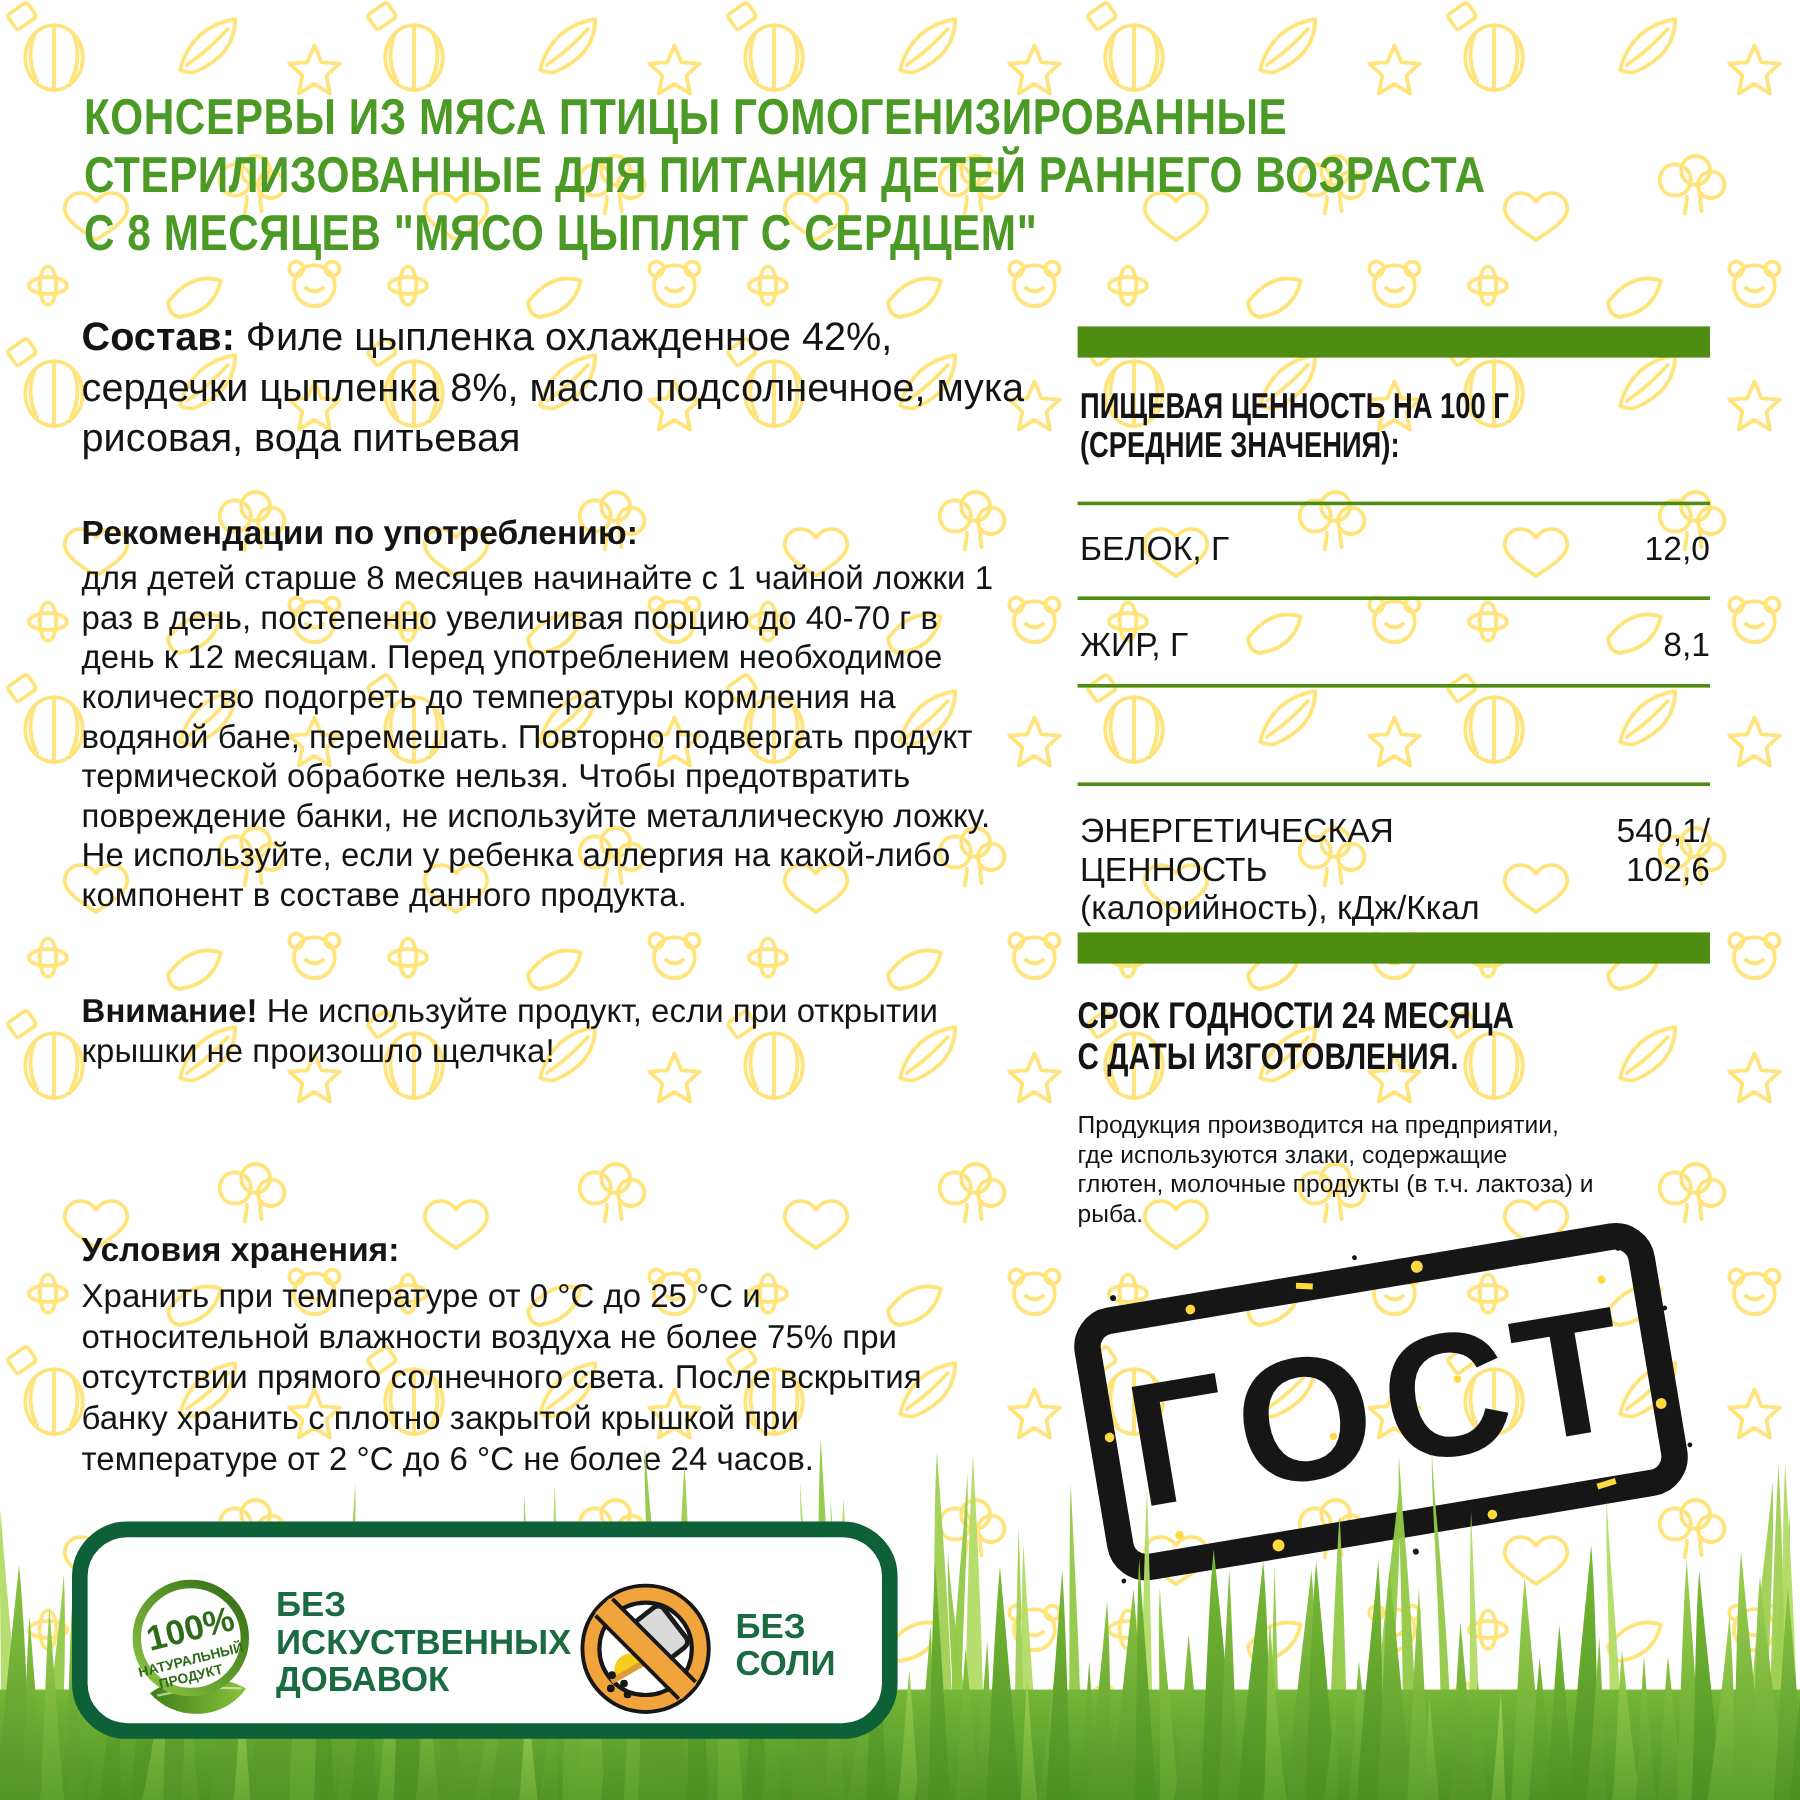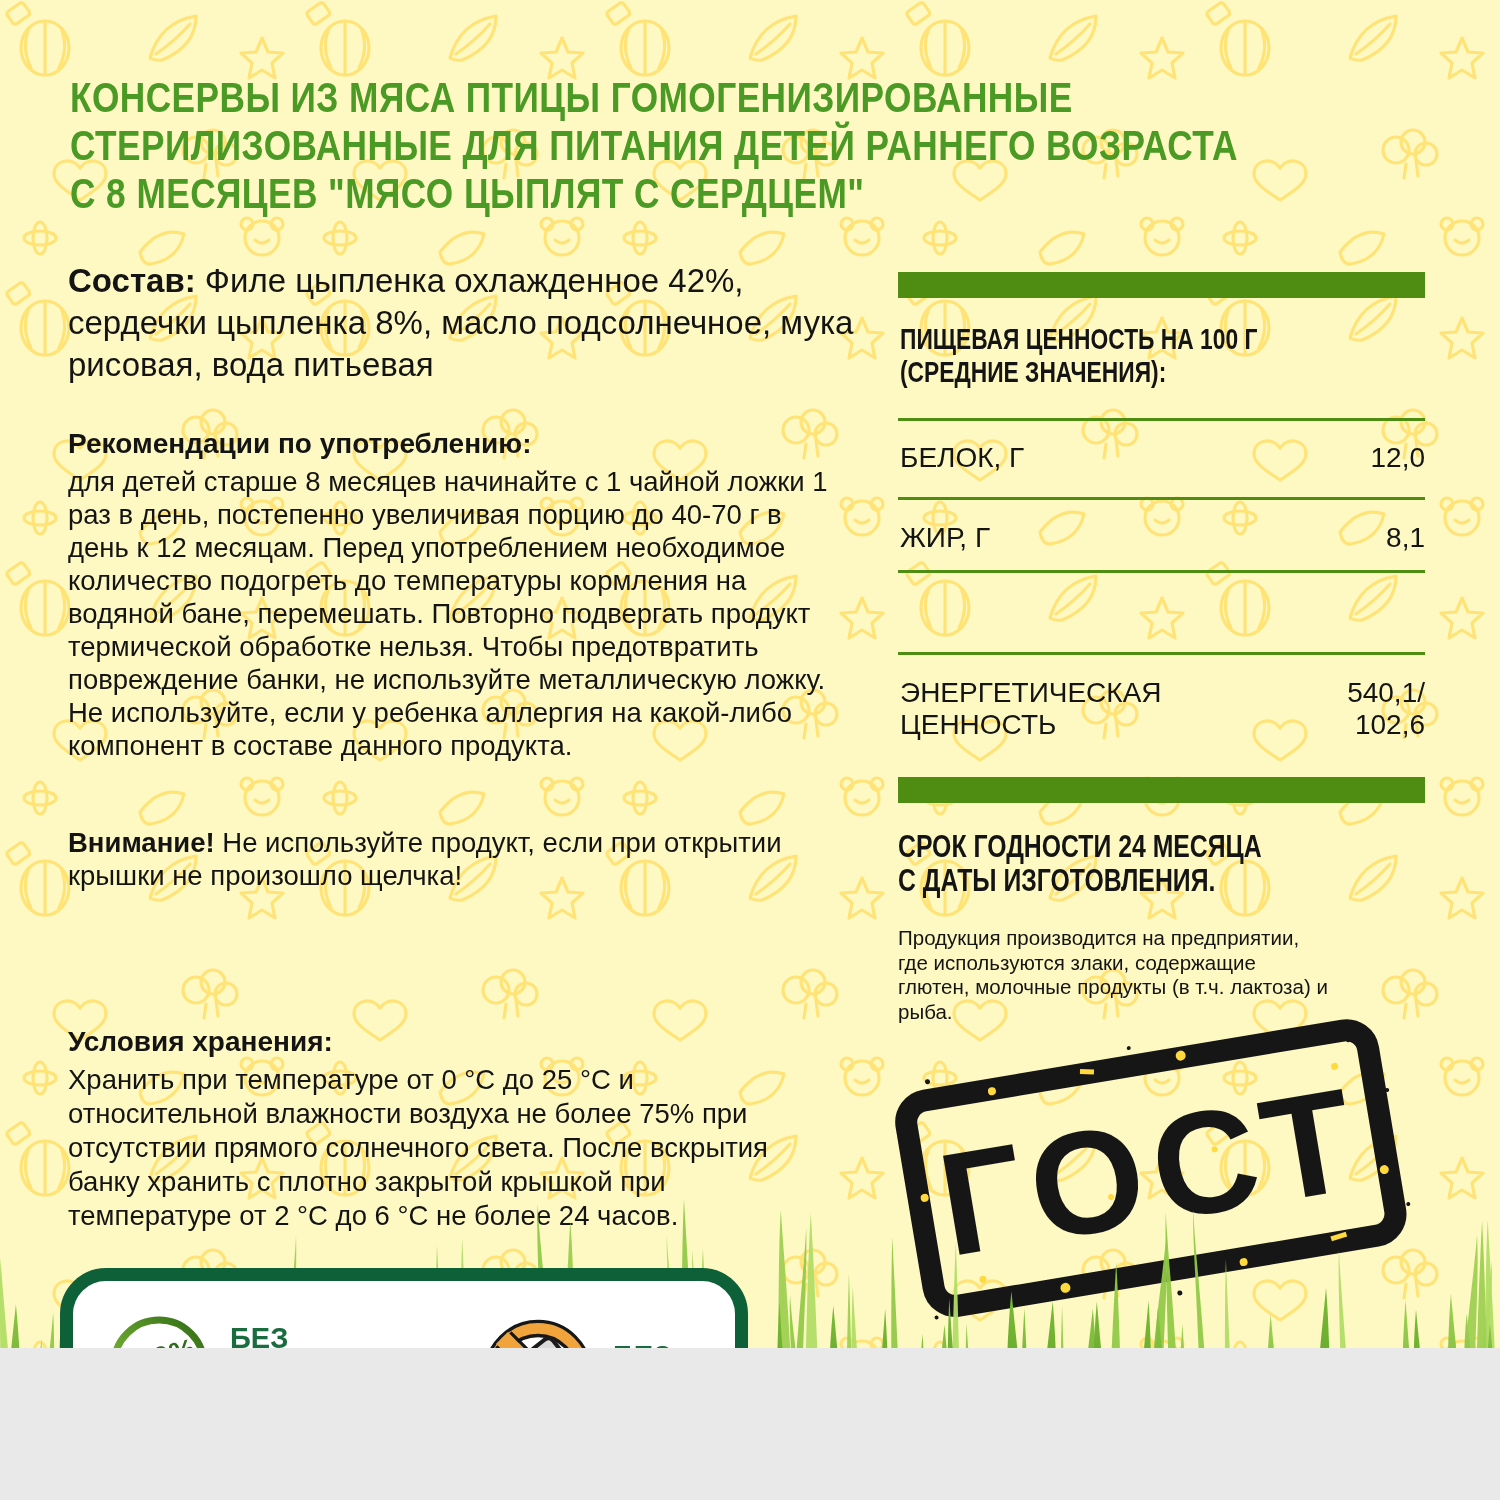--- a/index.html
+++ b/index.html
@@ -1,16 +1,16 @@
 <!DOCTYPE html>
 <html><head>
 <meta charset="utf-8">
 <style>
   html,body{margin:0;padding:0;background:#e9e9e9;}
-  .page{position:relative;width:1500px;height:1348px;background:#fef9c3;overflow:hidden;
+  .page{position:relative;width:1500px;height:1500px;background:#ffffff;overflow:hidden;
         font-family:"Liberation Sans",sans-serif;color:#141414;}
   .abs{position:absolute;}
   svg{display:block;}
 
   
   .title{left:70px;top:74px;width:1420px;color:#4B9A25;font-weight:bold;font-size:42px;line-height:48px;}
   .title .tline{display:inline-block;transform:scaleX(.84);transform-origin:left center;white-space:nowrap;letter-spacing:.5px;}
   .comp{left:68px;top:260px;width:800px;font-size:33px;line-height:42px;}
   .sec-h{font-weight:bold;font-size:28px;margin:0 0 5px 0;}
   .bodytxt{font-size:27.5px;line-height:33px;}
@@ -120,20 +120,21 @@
     <div class="sep" style="top:225px;"></div>
     <div class="n-row" style="top:250px;">
       <span>ЖИР, Г</span>
       <span>8,1</span>
     </div>
     <div class="sep" style="top:298px;"></div>
     <div class="sep" style="top:380px;"></div>
     <div class="n-energy" style="top:405px;gap:48px;">
       <span>
         <span>ЭНЕРГЕТИЧЕСКАЯ ЦЕННОСТЬ</span><br>
+        <span>(калорийность), кДж/Ккал</span>
       </span>
       <span class="val">
         <span>540,1/</span><br>
         <span>102,6</span>
       </span>
     </div>
     <div class="gbar" style="top:505px;"></div>
   </aside>
 
   <section class="abs shelf">

